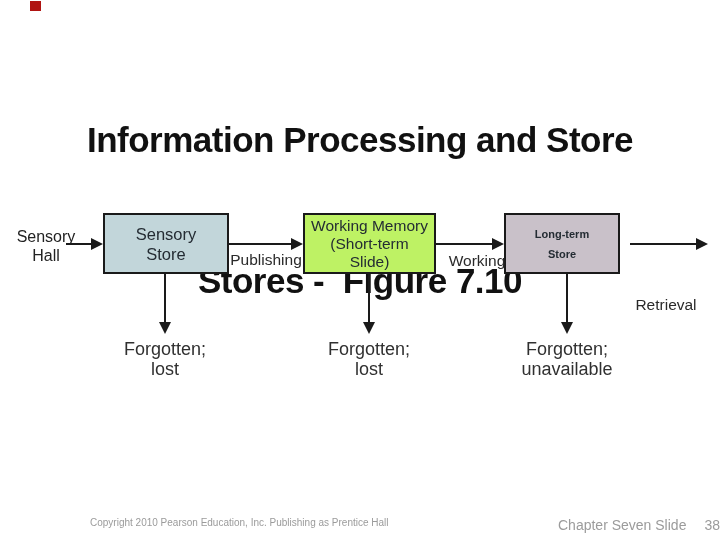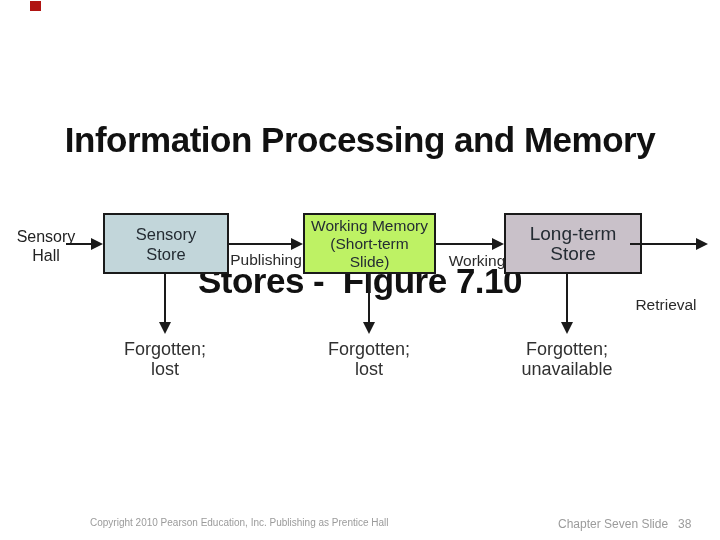--- a/index.html
+++ b/index.html
@@ -29,21 +29,21 @@
     border:2px solid #1a1a1a;
     box-sizing:border-box;
     display:flex;flex-direction:column;
     align-items:center;justify-content:center;
     text-align:center;
     color:#242c33;
   }
   .mem-box .bl{display:block;}
   .box-sensory{left:103px;width:126px;font-size:16.5px;line-height:20px;}
   .box-working{left:303px;width:133px;font-size:15.5px;line-height:18px;}
-  .box-longterm{left:504px;width:138px;font-size:19px;line-height:20px;}
+  .box-longterm{left:504px;width:116px;font-size:11px;line-height:20px;font-weight:bold;}
   
   .hline{position:absolute;top:243px;height:2px;background:#1a1a1a;}
   .harrowhead{
     position:absolute;top:238px;width:0;height:0;
     border-top:6px solid transparent;
     border-bottom:6px solid transparent;
     border-left:12px solid #1a1a1a;
   }
   .vline{position:absolute;width:2px;background:#1a1a1a;top:274px;height:48px;}
   .varrowhead{
@@ -72,33 +72,33 @@
   .loss-1{left:115px;width:100px;}
   .loss-2{left:319px;width:100px;}
   .loss-3{left:505px;width:124px;}
   
   .footer-copyright{
     position:absolute;left:90px;top:517px;
     font-size:10px;color:#9b9b9b;
   }
   .footer-chapter{
     position:absolute;left:558px;top:517px;
-    font-size:12px;color:#9b9b9b;
-    display:flex;gap:10px;
+    font-size:14px;color:#9b9b9b;
+    display:flex;gap:18px;
   }
 </style>
 </head>
 <body>
 
 <div class="slide">
 
   <div class="corner-square" style="background: rgb(176, 20, 18);"></div>
 
   <div class="title">
-    <div>Information Processing and Memory</div>
+    <div>Information Processing and Store</div>
     <div>Stores -  Figure 7.10</div>
   </div>
 
   <div>
 
     <div class="dlabel input-label">
       <span class="bl">Sensory</span><br>
       <span class="bl">Hall</span>
     </div>
     <div class="hline" style="left:66px;width:26px;"></div>

